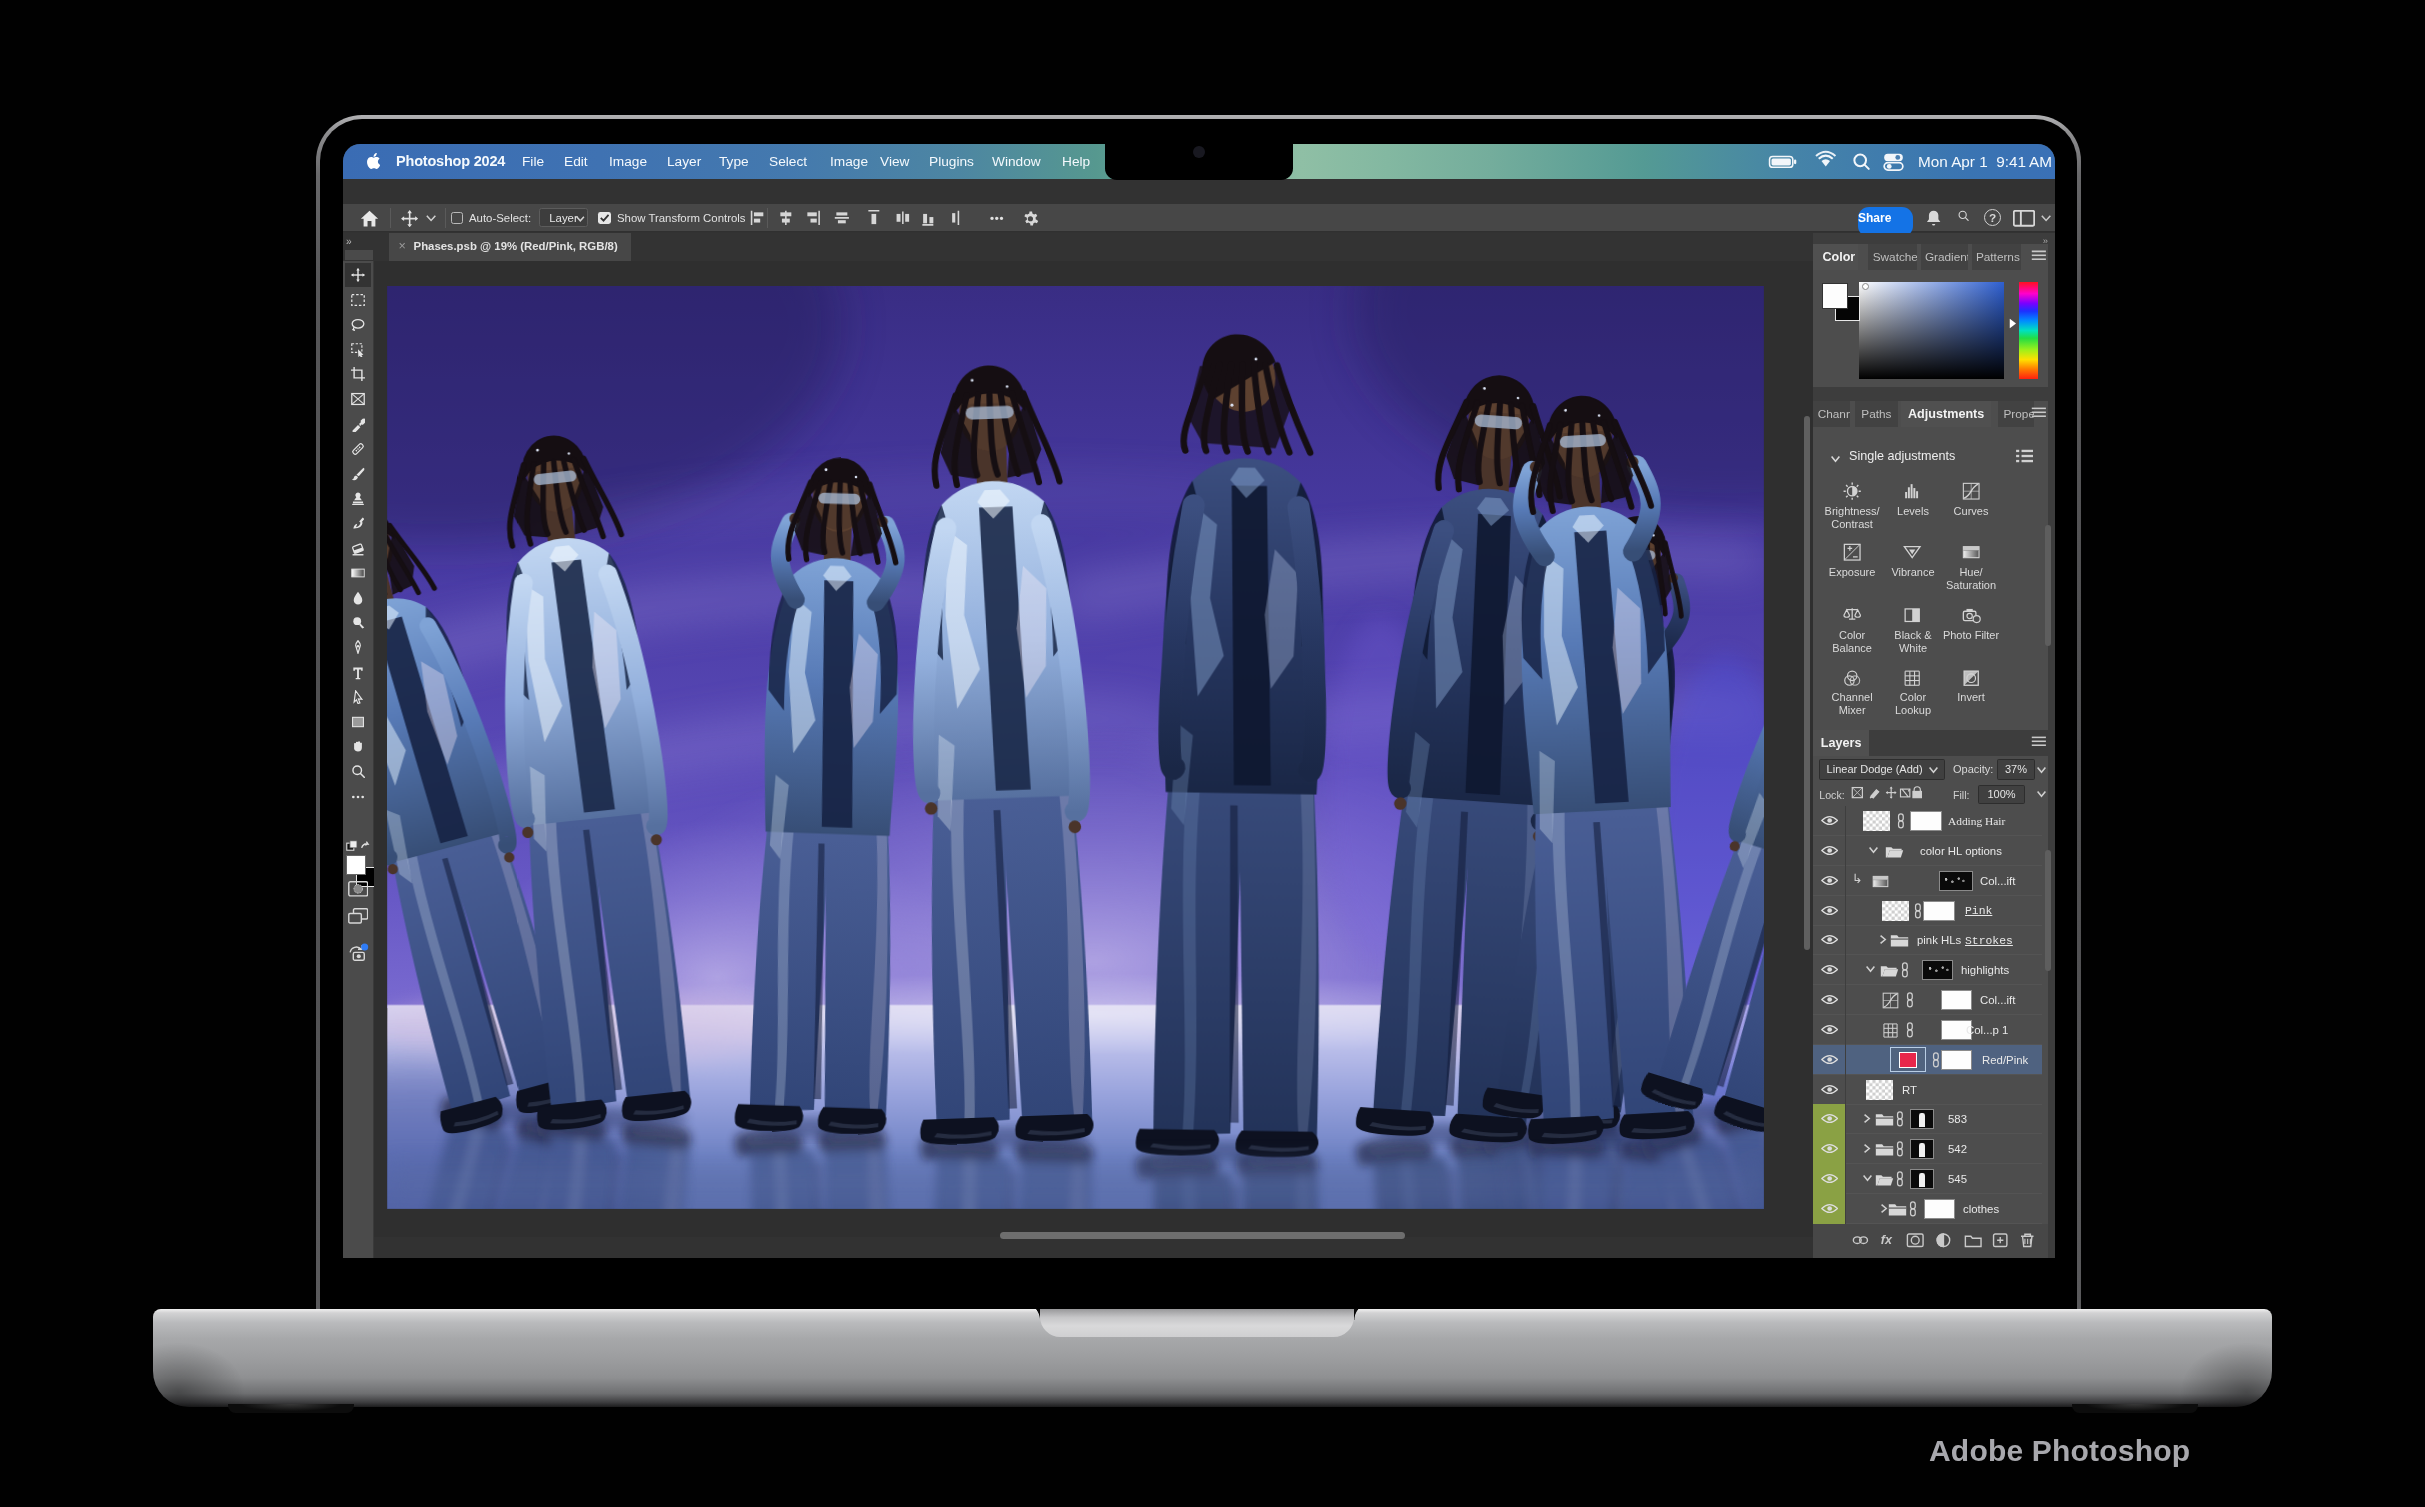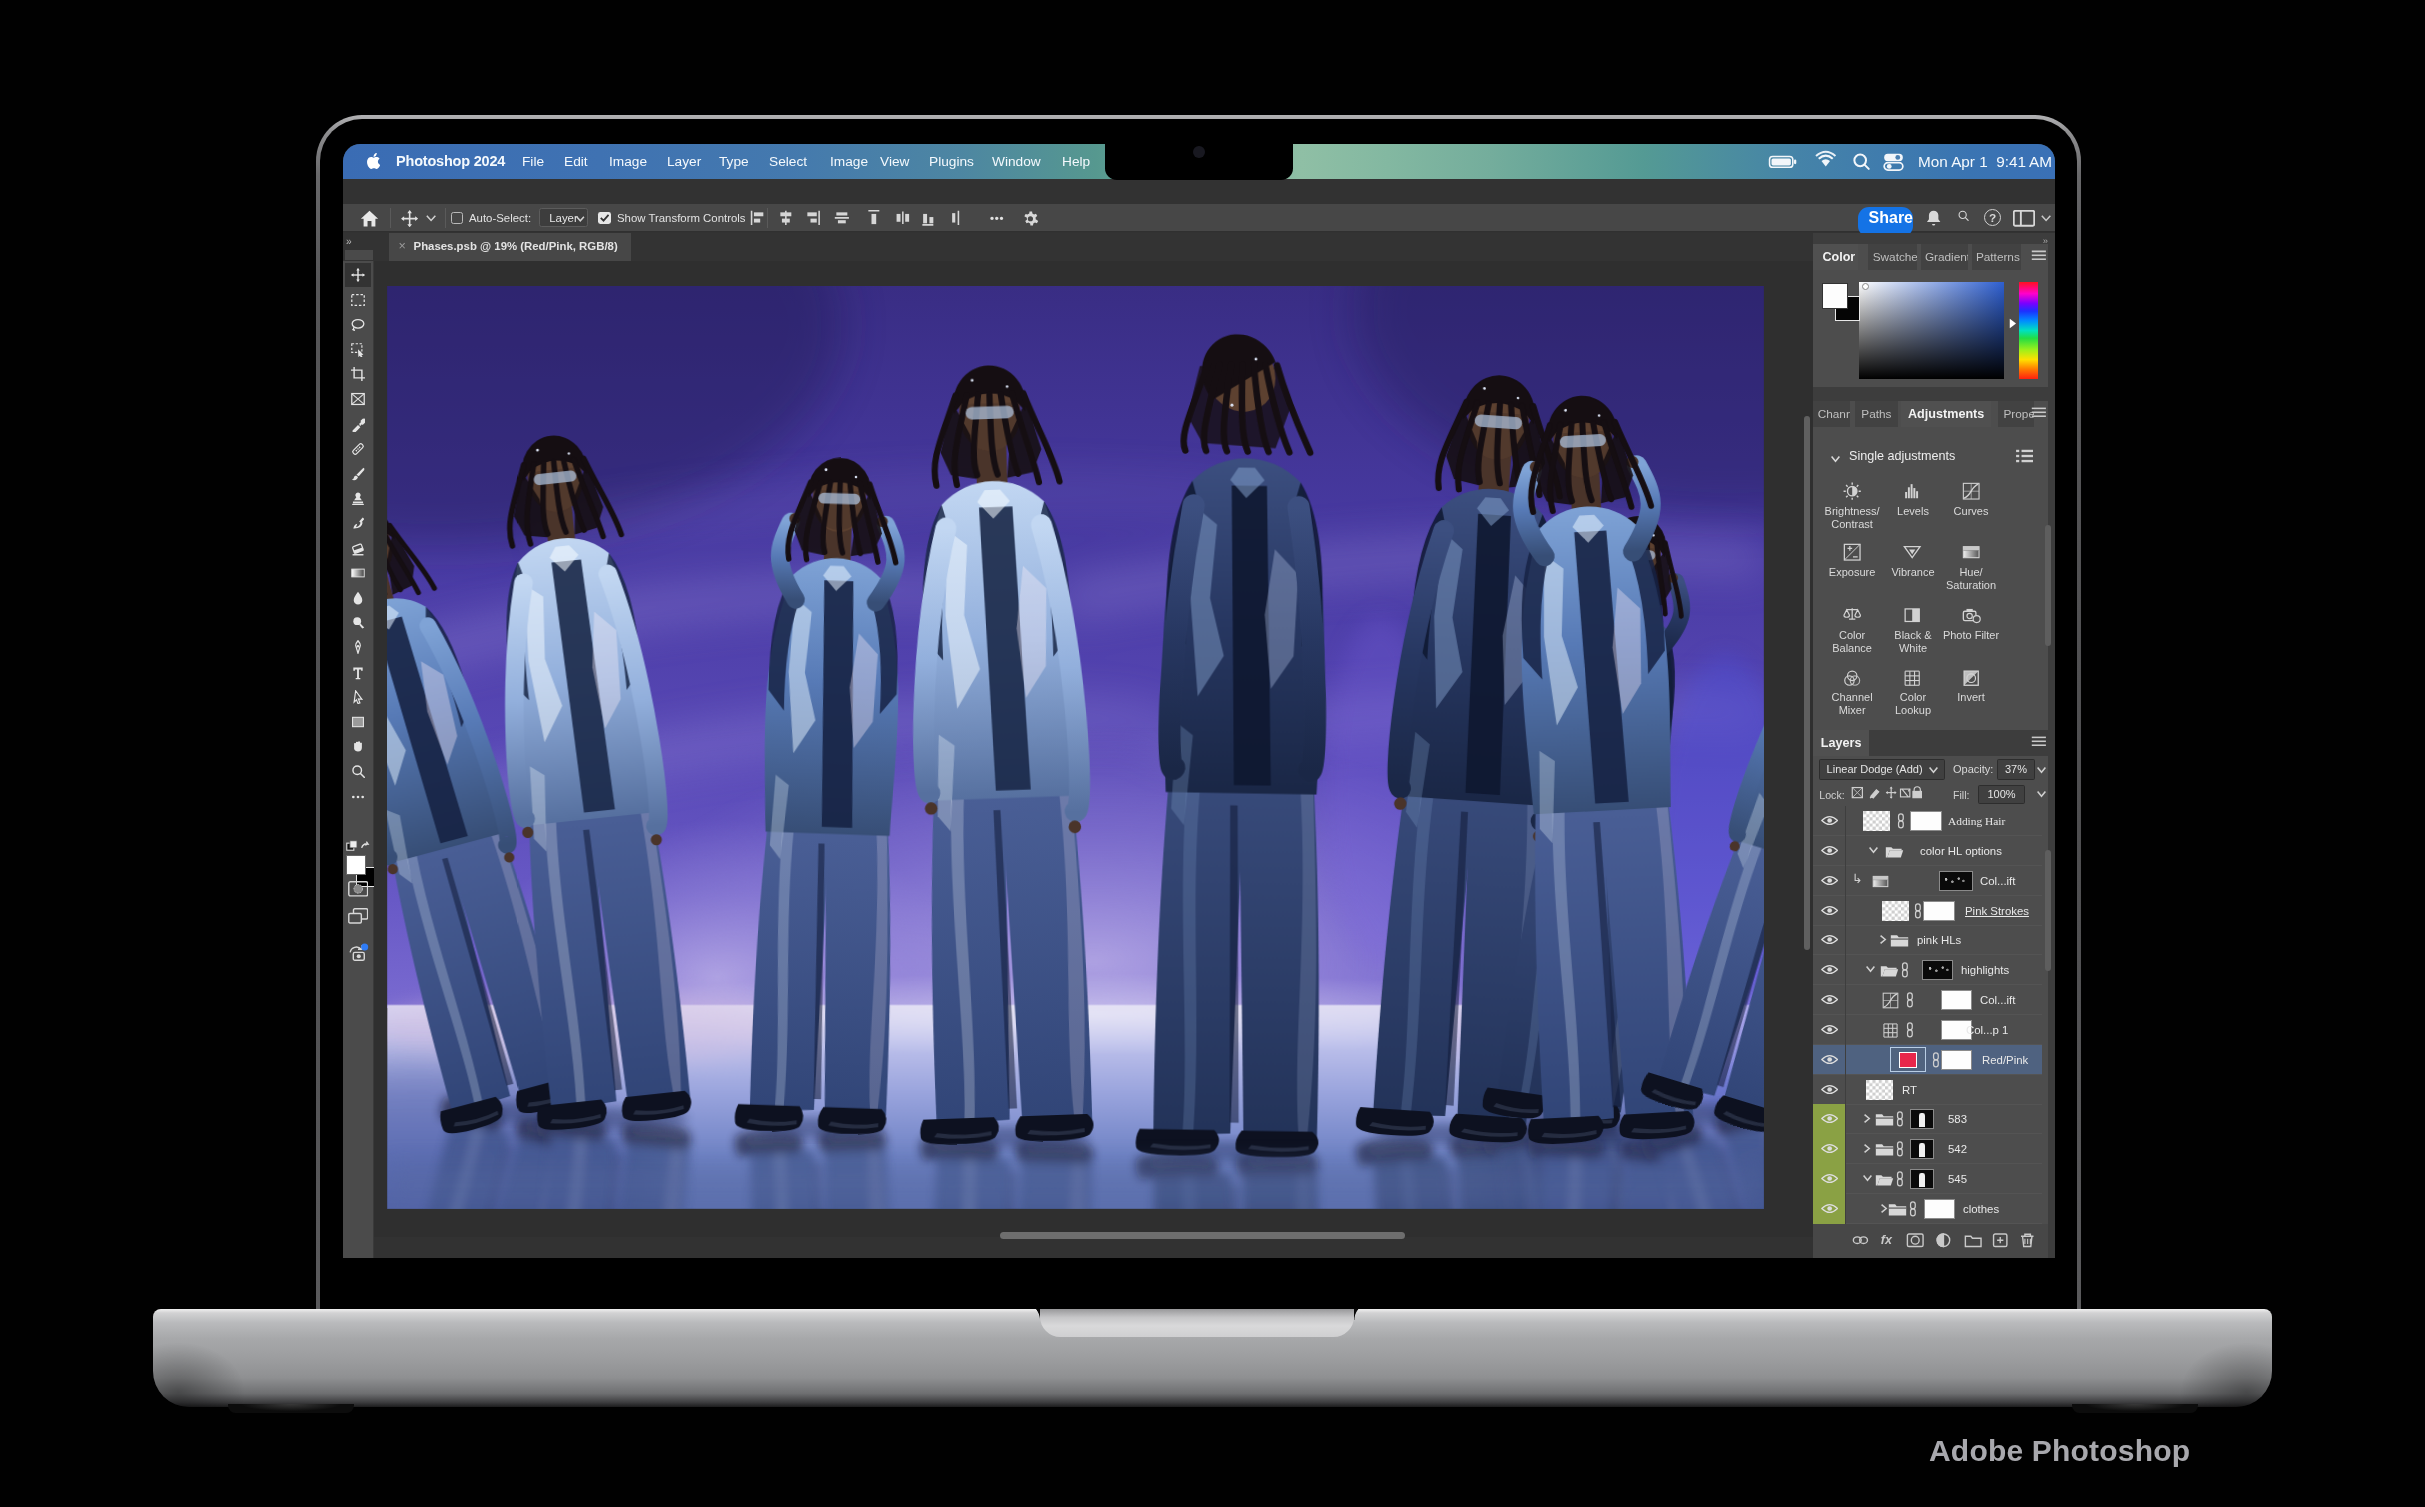--- a/index.html
+++ b/index.html
@@ -26,21 +26,21 @@
 #notch{left:762px;top:0;width:188px;height:36px;background:#000;border-radius:0 0 11.8px 11.8px}
 #notch:after{content:"";position:absolute;left:88px;top:2.4px;width:11.8px;height:11.8px;border-radius:50%;background:#181820}
 
 #titlebar{left:0;top:35px;width:1712px;height:23.5px;background:#4c4c4c;border-bottom:1.6px solid #393939}
 .tl{position:absolute;top:5.5px;width:11.8px;height:11.8px;border-radius:50%}
 #titlebar .t{position:absolute;top:0;width:100%;text-align:center;line-height:23px;font-size:13px;color:#dcdcdc;font-weight:700}
 
 #optbar{left:0;top:60px;width:1712px;height:28px;background:#474747;border-bottom:0.8px solid #303030;color:#dcdcdc}
 #optbar .sep{position:absolute;top:3.9px;width:0.8px;height:20.4px;background:#5a5a5a}
 #optbar .txt{position:absolute;top:0;line-height:28px;font-size:11.4px;color:#e2e2e2}
-.share{position:absolute;left:1515px;top:3.1px;width:55px;height:30px;border-radius:11px;background:#1473e6;color:#fff;font-size:16px;font-weight:700;text-align:right;line-height:22px}
+.share{position:absolute;left:1515px;top:3.1px;width:55px;height:30px;border-radius:11px;background:#1473e6;color:#fff;font-size:12px;font-weight:700;text-align:left;line-height:22px}
 
 #tabbar{left:0;top:89px;width:1712px;height:27.5px;background:#333333}
 #tab1{position:absolute;left:46px;top:0;width:242px;height:27.5px;background:#474747;color:#e3e3e3;font-size:11.4px;font-weight:700;line-height:27.5px}
 
 #toolbar{left:0;top:117px;width:31px;height:997px;background:#4b4b4b;border-right:0.8px solid #3a3a3a}
 .tool{position:absolute;left:2.4px;width:26px;height:23.5px;display:flex;align-items:center;justify-content:center}
 
 #canvas{left:31px;top:117px;width:1440px;height:976px;background:#2f2f2f}
 #doc{position:absolute;left:12.6px;top:25px;width:1377px;height:923px}
 
@@ -1483,21 +1483,21 @@
         </div>
         <div class="chain" style="left:101px">
           <svg width="7.8" height="15.7" viewBox="0 0 10 20">
             <g fill="none" stroke="#cfcfcf" stroke-width="1.6">
               <rect x="2" y="1" width="6" height="9" rx="3"></rect>
               <rect x="2" y="10" width="6" height="9" rx="3"></rect>
             </g>
           </svg>
         </div>
         <div class="thumb" style="left:110px;width:32px;background:#fdfdfd"></div>
-        <div class="ltext" style="left:152px;text-decoration:underline;">Pink Strokes</div>
+        <div class="ltext" style="left:152px;text-decoration:underline;font-family:Liberation Mono, monospace;">Pink Strokes</div>
       </div>
       <div class="lrow" style="top:692px;">
         <div style="position:absolute;left:0;top:0;width:33px;height:30px;background:transparent;border-right:0.8px solid #3e3e3e">
           <svg class="eye" viewBox="0 0 22 14">
             <path d="M1 7 Q11 -3 21 7 Q11 17 1 7Z" fill="none" stroke="#dcdcdc" stroke-width="1.6"></path>
             <circle cx="11" cy="7" r="3" fill="#dcdcdc"></circle>
           </svg>
         </div>
         <div style="position:absolute;left:66px;top:8.6px">
           <svg width="7.8" height="11" viewBox="0 0 10 14">

